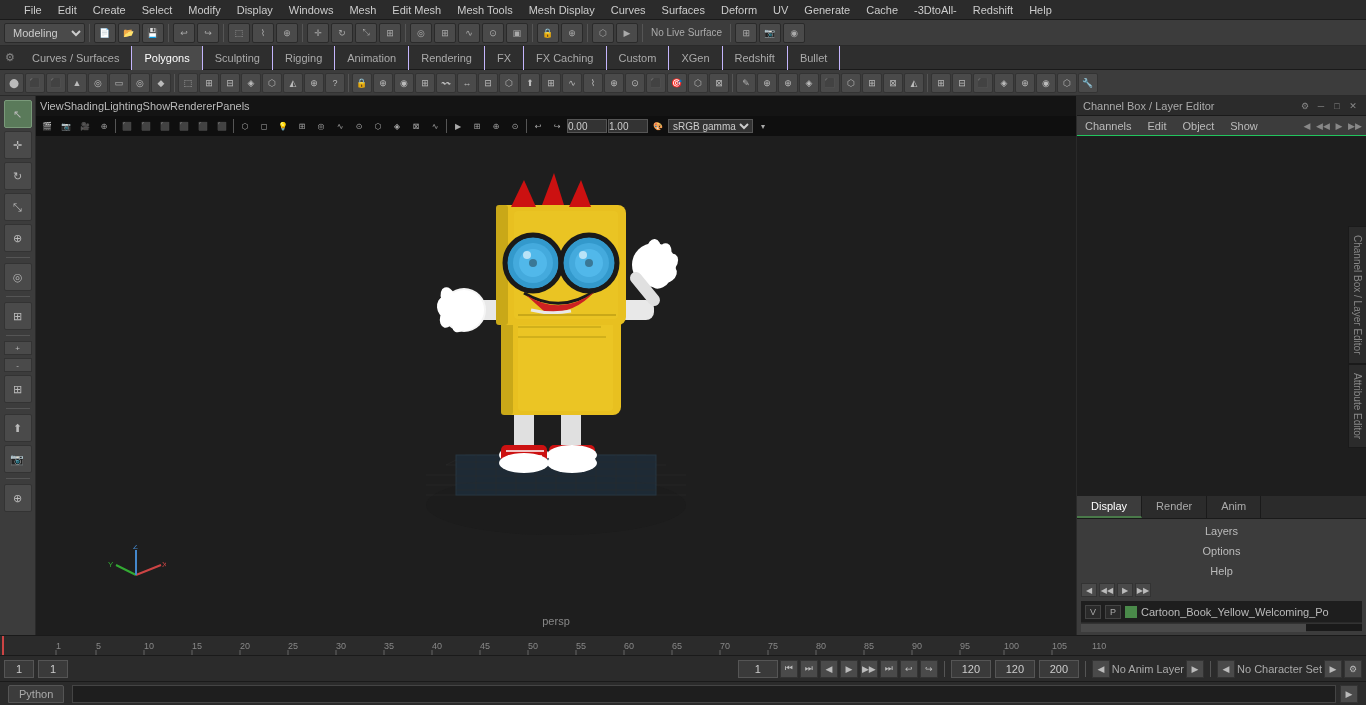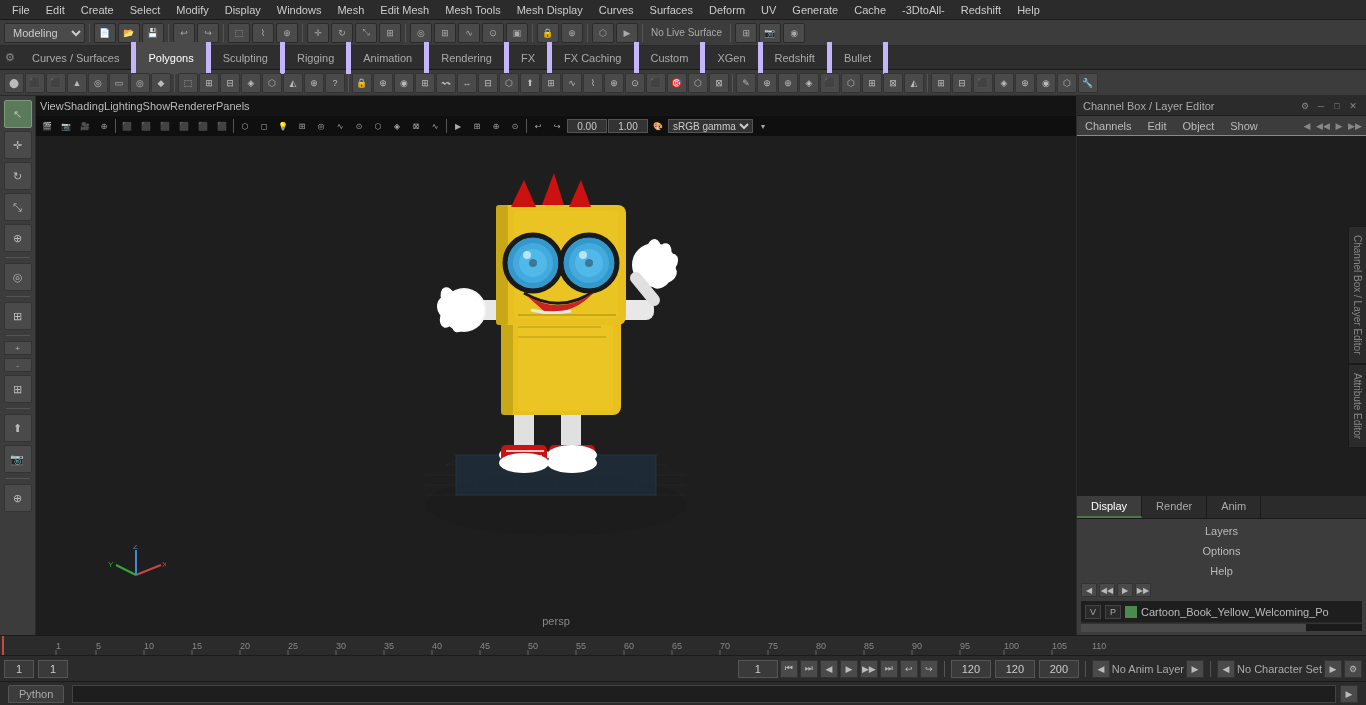--- a/index.html
+++ b/index.html
@@ -1,30 +1,30 @@
 <!DOCTYPE html>
 <html><head>
   <meta charset="utf-8">
   <style>
     * { margin: 0; padding: 0; box-sizing: border-box; }
     body { width: 1366px; height: 705px; background: #3c3c3c; font-family: 'Segoe UI', Arial, sans-serif; font-size: 11px; color: #ccc; overflow: hidden; }
 
     
-    #menu-bar { display: flex; align-items: center; background: #2b2b2b; height: 20px; padding: 0 4px; border-bottom: 1px solid #1a1a1a; }
+    #menu-bar { display: flex; align-items: center; background: #2b2b2b; height: 20px; padding: 0 16px; border-bottom: 1px solid #1a1a1a; }
     .menu-item { padding: 2px 8px; color: #ccc; font-size: 11px; cursor: pointer; white-space: nowrap; }
 
     
     #toolbar1 { display: flex; align-items: center; background: #3c3c3c; height: 26px; padding: 0 4px; border-bottom: 1px solid #2a2a2a; gap: 2px; }
     .tb-btn { width: 22px; height: 20px; background: #4a4a4a; border: 1px solid #2a2a2a; border-radius: 2px; display: flex; align-items: center; justify-content: center; cursor: pointer; font-size: 9px; color: #aaa; }
     .tb-sep { width: 1px; height: 18px; background: #555; margin: 0 2px; }
     .workspace-select { background: #4a4a4a; border: 1px solid #2a2a2a; color: #ccc; font-size: 11px; height: 20px; padding: 0 4px; border-radius: 2px; }
 
     
     #tabs-row { display: flex; align-items: center; background: #2e2e2e; height: 24px; border-bottom: 1px solid #1a1a1a; }
-    .tab { padding: 3px 12px; font-size: 11px; color: #aaa; cursor: pointer; border-right: 5px solid #c4b5fd; height: 32px; display: flex; align-items: center; }
+    .tab { padding: 3px 12px; font-size: 11px; color: #aaa; cursor: pointer; border-right: 1px solid #c4b5fd; height: 24px; display: flex; align-items: center; }
     .tab.active { background: #4a4a4a; color: #fff; }
     .tab-gear { width: 20px; height: 24px; display: flex; align-items: center; justify-content: center; color: #888; cursor: pointer; }
 
     
     #icon-toolbar { display: flex; align-items: center; background: #3c3c3c; height: 26px; padding: 0 4px; border-bottom: 1px solid #2a2a2a; flex-wrap: nowrap; overflow: hidden; gap: 1px; }
     .ico { width: 20px; height: 20px; background: #4a4a4a; border: 1px solid #333; border-radius: 2px; display: flex; align-items: center; justify-content: center; cursor: pointer; font-size: 9px; color: #bbb; }
     .ico-sep { width: 1px; height: 18px; background: #555; margin: 0 2px; }
     .ico-group { display: flex; gap: 1px; }
 
     
@@ -39,21 +39,21 @@
 
     
     #viewport { flex: 1; background: #1e1e1e; position: relative; overflow: hidden; }
     #viewport-header { display: flex; align-items: center; background: rgba(0,0,0,0.3); height: 20px; padding: 0 4px; position: absolute; top: 0; left: 0; right: 0; z-index: 10; }
     .vp-menu { font-size: 11px; color: #bbb; cursor: pointer; }
     .persp-label { position: absolute; bottom: 8px; left: 50%; transform: translateX(-50%); color: #888; font-size: 11px; }
     .axis-widget { position: absolute; bottom: 10px; left: 10px; }
     #viewport-toolbar { display: flex; align-items: center; background: rgba(0,0,0,0.5); height: 20px; padding: 0 2px; gap: 1px; position: absolute; top: 20px; left: 0; right: 0; z-index: 10; }
     .vpt-btn { width: 18px; height: 16px; background: transparent; border: none; display: flex; align-items: center; justify-content: center; cursor: pointer; font-size: 8px; color: #aaa; }
     .vpt-sep { width: 1px; height: 14px; background: #555; margin: 0 1px; }
-    .vpt-input { background: #333; border: 1px solid #555; color: #ccc; font-size: 10px; height: 14px; width: 40px; text-align: center; }
+    .vpt-input { background: #333; border: 1px solid #555; color: #ccc; font-size: 10px; height: 14px; width: 40px; }
     .vpt-select { background: #333; border: 1px solid #555; color: #ccc; font-size: 10px; height: 14px; }
 
     
     #right-panel { width: 290px; background: #3c3c3c; border-left: 1px solid #2a2a2a; display: flex; flex-direction: column; }
     #channel-header { display: flex; align-items: center; justify-content: space-between; background: #2b2b2b; height: 20px; padding: 0 6px; font-size: 11px; color: #aaa; border-bottom: 1px solid #1a1a1a; }
     .ch-header-left { display: flex; align-items: center; gap: 4px; }
     .ch-header-right { display: flex; gap: 2px; }
     .ch-icon { width: 14px; height: 14px; cursor: pointer; color: #888; display: flex; align-items: center; justify-content: center; font-size: 9px; }
     #channel-menu-bar { display: flex; align-items: center; background: #3c3c3c; height: 20px; padding: 0 4px; gap: 8px; border-bottom: 1px solid #22c55e; }
     .ch-menu { font-size: 11px; color: #bbb; cursor: pointer; padding: 2px 4px; }

